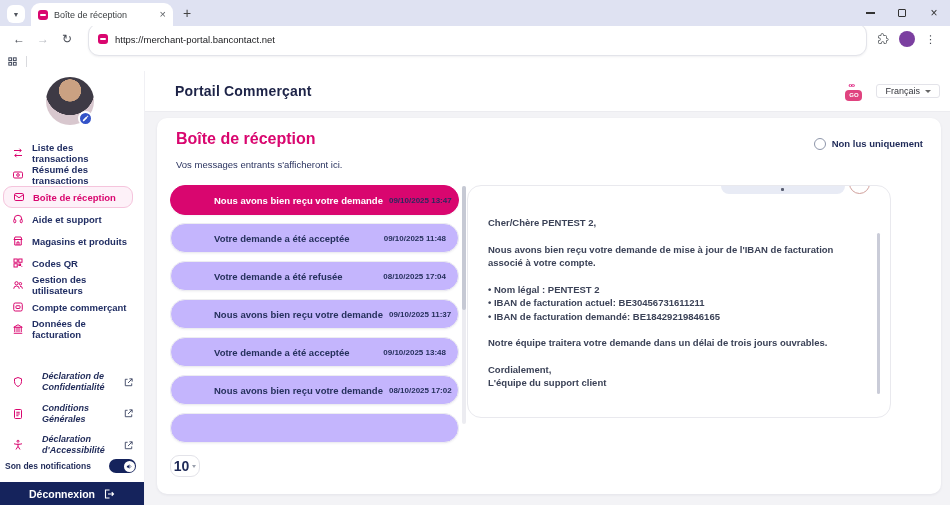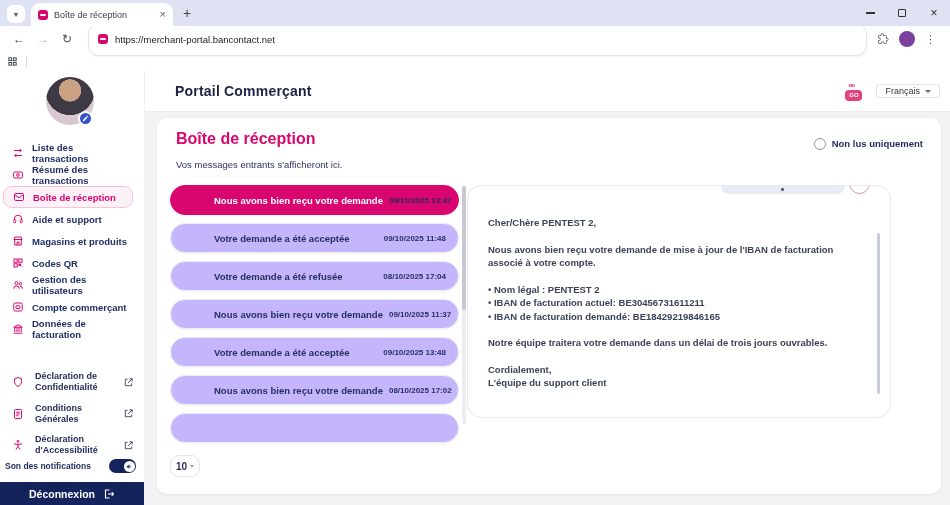--- a/index.html
+++ b/index.html
@@ -46,22 +46,22 @@
   .nav { position:absolute; left:0; right:8px; top:71px; }
   .nav-item { height:22px; display:flex; align-items:center; gap:8px; padding:0 8px 0 12px; color:#212e63;
               font-size:9.5px; font-weight:bold; cursor:pointer; }
   .nav-item .ic { color:#d9066f; }
   .nav-item.active { margin:0 3px; padding-left:9px; background:#fdf1f8; border:1px solid #f5c4dc; border-radius:9px;
                      color:#d9066f; }
   .ic { width:12px; height:12px; flex:none; display:block;}
   .ic-sm { width:11px; height:11px; flex:none;}
 
   .side-footer { position:absolute; left:0; right:0; top:300px; }
-  .flink { display:flex; align-items:center; gap:11px; padding:0 10px 0 12px; color:#1f2a58; font-size:9px;
-           font-weight:bold; margin-bottom:9px; cursor:pointer;}
+  .flink { display:flex; align-items:center; gap:18px; padding:0 10px 0 12px; color:#1f2a58; font-size:9px;
+           font-weight:bold; margin-bottom:9px; cursor:pointer;font-style:italic;}
   .flink .ic { color:#d9066f; }
   .flink-label { flex:1; line-height:1.25; }
   .ext { color:#3c4563; }
 
   .notif-row { position:absolute; left:0; right:0; top:388px; display:flex; align-items:center; padding:0 8px 0 5px; }
   .notif-label { font-size:8.5px; font-weight:bold; color:#1f2a58; flex:1;}
   .toggle { width:27px; height:14px; background:#15235c; border-radius:8px; position:relative; cursor:pointer; flex:none;}
   .knob { position:absolute; right:1.5px; top:1.5px; width:11px; height:11px; background:#fff; border-radius:50%;
           display:flex; align-items:center; justify-content:center; color:#15235c;}
   .logout { position:absolute; left:0; right:0; bottom:0; height:23px; background:#15235c; color:#fff; border:none;
@@ -112,21 +112,21 @@
   .top-circle { position:absolute; top:-13px; left:381px; width:21px; height:21px; border-radius:50%;
                 border:1.5px solid #cf9f9b; background:#fff; cursor:pointer;}
   .msg-body { position:absolute; left:20px; right:34px; top:30px; font-size:9.5px; font-weight:bold; color:#3b4257;
               line-height:13.5px; }
   .msg-body .block { margin-bottom:13px; }
   .msg-body .tight { margin-bottom:0; }
   .detail-scroll { position:absolute; right:10px; top:47px; width:3px; height:161px; background:#caccd8; border-radius:2px; cursor:grab;}
 
   .pagesize { position:absolute; left:13px; top:337px; width:30px; height:22px; border:1px solid #e3e3e9; border-radius:9px;
               display:flex; align-items:center; justify-content:center; gap:3px; cursor:pointer; background:#fff;}
-  .pagesize .n { font-size:10px; font-weight:bold; color:#1f2a58;}
+  .pagesize .n { font-size:14px; font-weight:bold; color:#1f2a58;}
   .chev-sm { width:0; height:0; border-left:2.5px solid transparent; border-right:2.5px solid transparent; border-top:3px solid #9aa0ad;}
 </style>
 </head>
 <body>
 
 <div>
   <div class="tabstrip">
     <div class="tab-search">▼</div>
     <div class="tab">
       <span class="favicon"></span>

